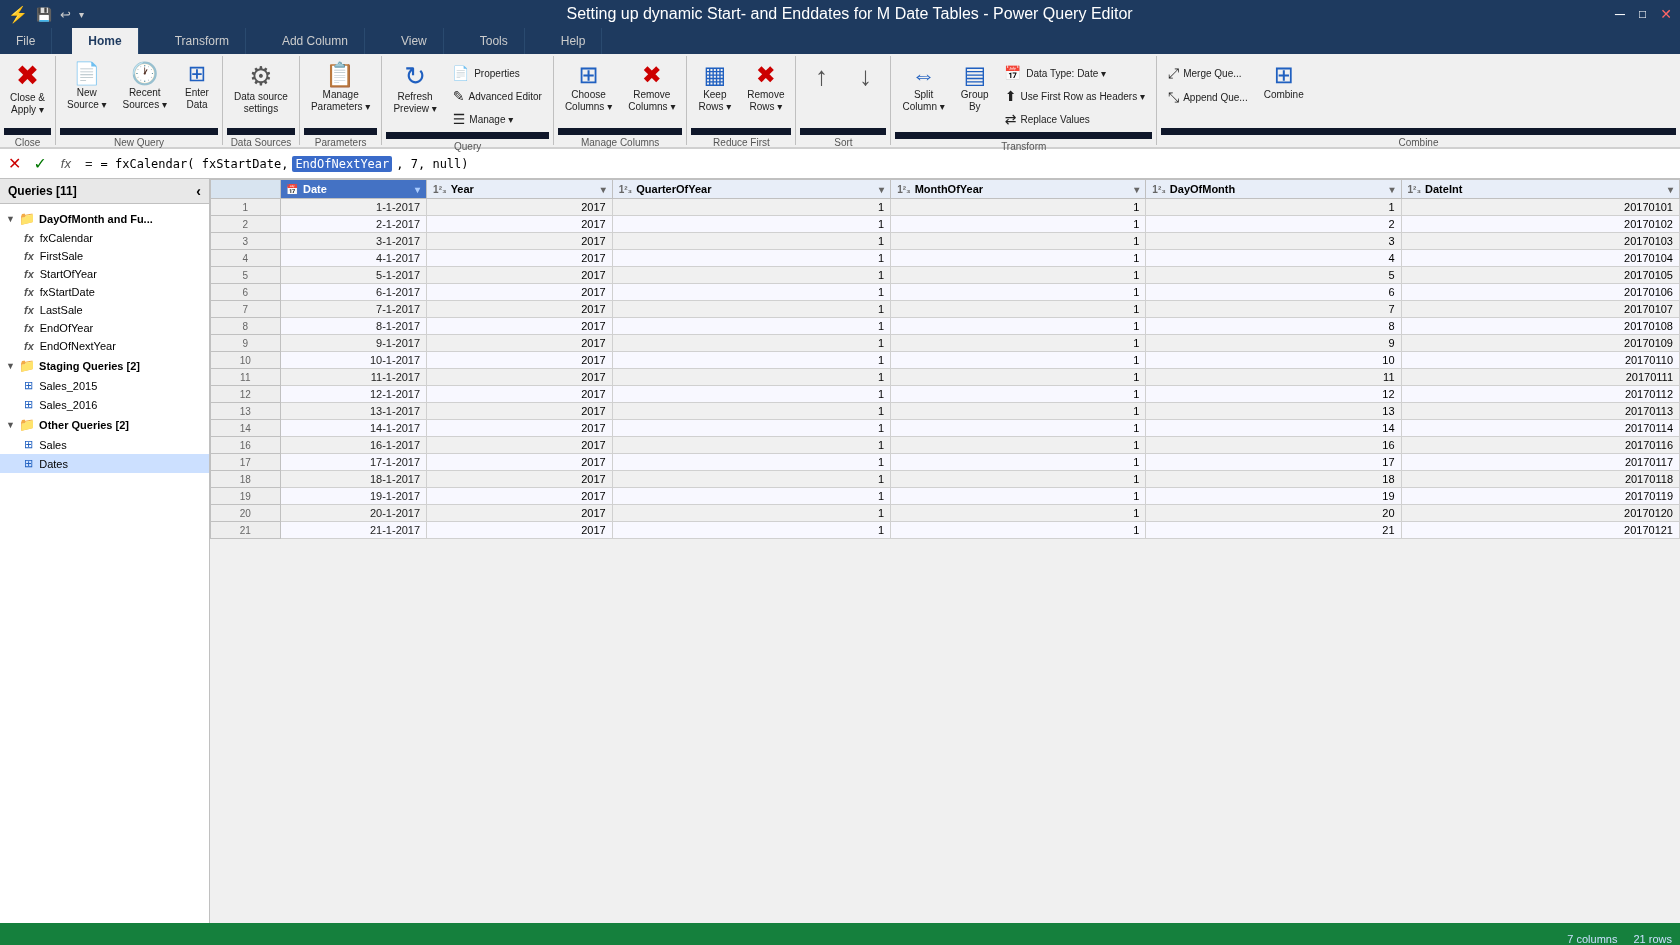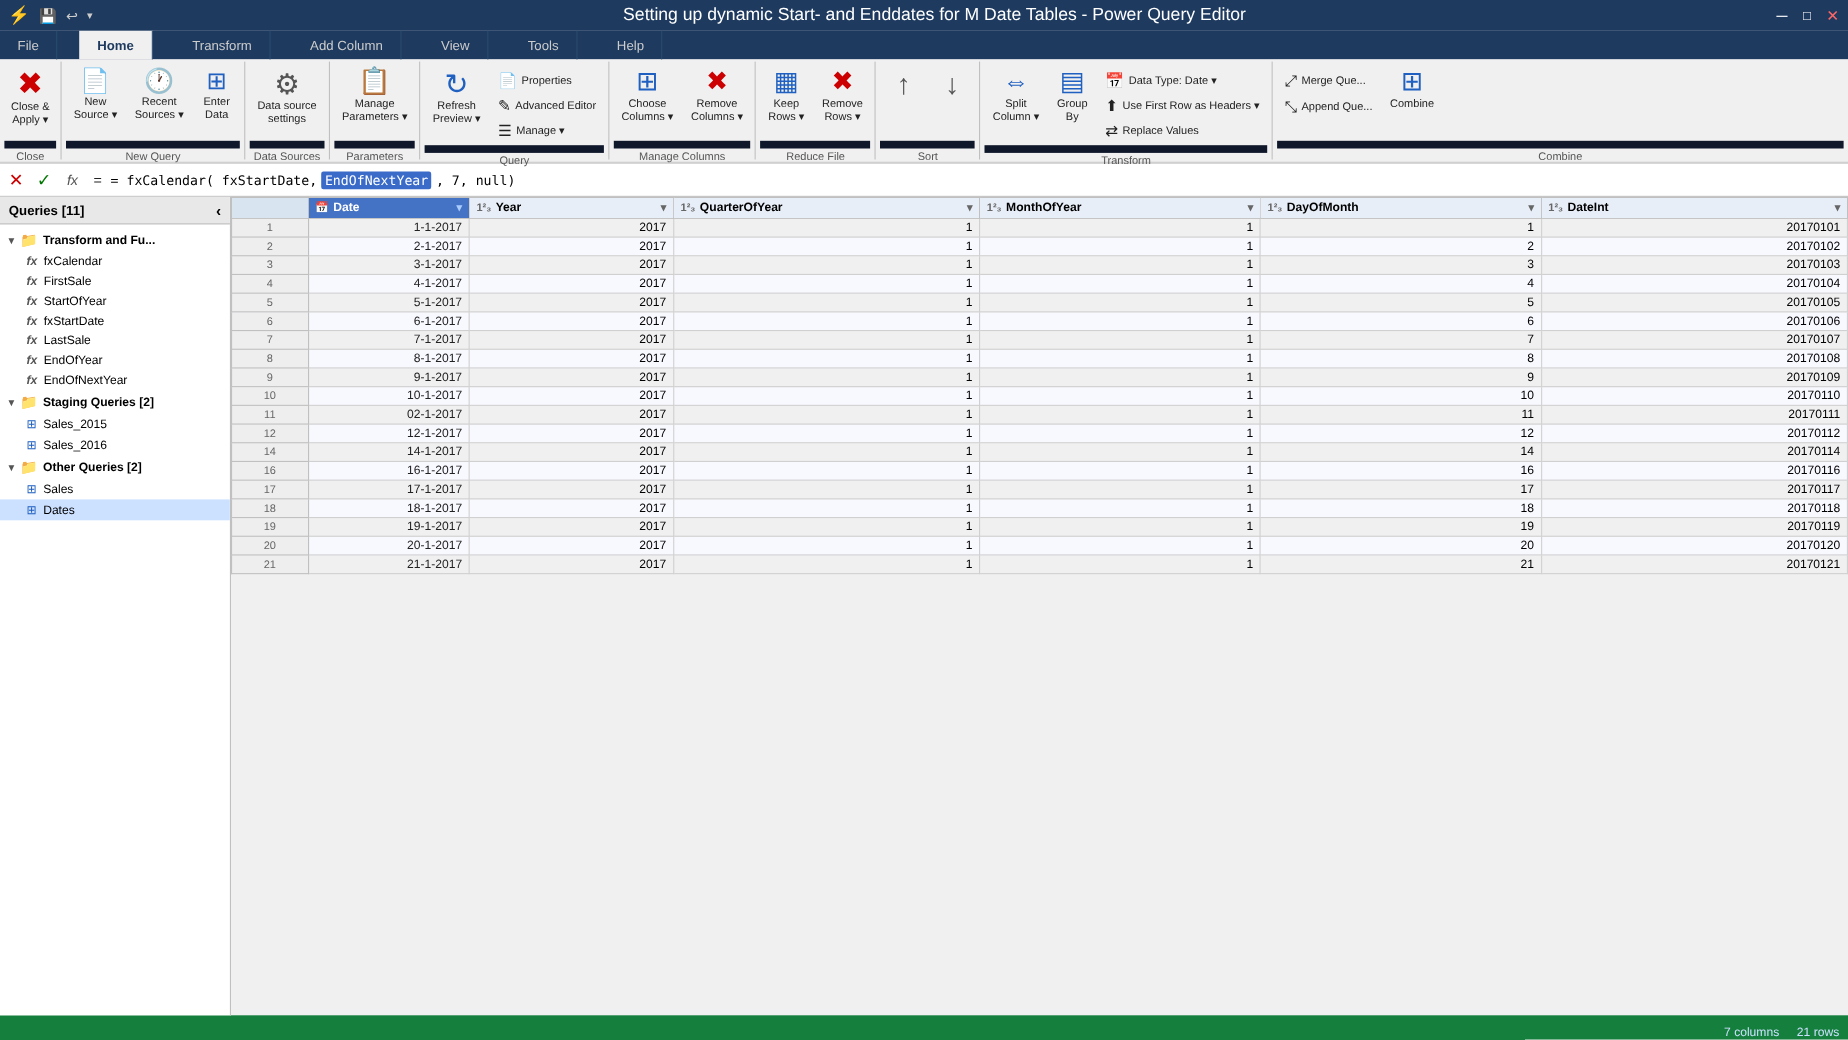--- a/index.html
+++ b/index.html
@@ -355,21 +355,21 @@
     <div class="ribbon-group-content">
       <div class="ribbon-btn">
         <span class="icon" style="font-size:24px; color:#2060c0;">▦</span>
         <span class="label">Keep<br>Rows ▾</span>
       </div>
       <div class="ribbon-btn">
         <span class="icon" style="font-size:24px; color:#c00;">✖</span>
         <span class="label">Remove<br>Rows ▾</span>
       </div>
     </div>
-    <div class="ribbon-group-label">Reduce File</div>
+    <div class="ribbon-group-label">Reduce First</div>
   </div>
 
   <div class="ribbon-group">
     <div class="ribbon-group-content">
       <div class="ribbon-btn">
         <span class="icon" style="font-size:26px; color:#555;">↑</span>
         <span class="label"></span>
       </div>
       <div class="ribbon-btn">
         <span class="icon" style="font-size:26px; color:#555;">↓</span>
@@ -443,21 +443,21 @@
   <div id="queries-panel">
     <div id="queries-header">
       <span>Queries [11]</span>
       <span style="font-size:14px; cursor:pointer;">‹</span>
     </div>
     <div id="queries-list">
 
       <div class="query-group-header">
         <span class="group-arrow">▼</span>
         <span class="icon-folder">📁</span>
-        <span>Transform and Fu...</span>
+        <span>DayOfMonth and Fu...</span>
       </div>
       <div class="query-item">
         <span class="icon-func">fx</span>
         <span>fxCalendar</span>
       </div>
       <div class="query-item">
         <span class="icon-func">fx</span>
         <span>FirstSale</span>
       </div>
       <div class="query-item">
@@ -647,35 +647,44 @@
               <td class="row-num">10</td>
               <td class="date-col">10-1-2017</td>
               <td>2017</td>
               <td>1</td>
               <td>1</td>
               <td>10</td>
               <td>20170110</td>
             </tr>
             <tr>
               <td class="row-num">11</td>
-              <td class="date-col">02-1-2017</td>
+              <td class="date-col">11-1-2017</td>
               <td>2017</td>
               <td>1</td>
               <td>1</td>
               <td>11</td>
               <td>20170111</td>
             </tr>
             <tr>
               <td class="row-num">12</td>
               <td class="date-col">12-1-2017</td>
               <td>2017</td>
               <td>1</td>
               <td>1</td>
               <td>12</td>
               <td>20170112</td>
+            </tr>
+            <tr>
+              <td class="row-num">13</td>
+              <td class="date-col">13-1-2017</td>
+              <td>2017</td>
+              <td>1</td>
+              <td>1</td>
+              <td>13</td>
+              <td>20170113</td>
             </tr>
             <tr>
               <td class="row-num">14</td>
               <td class="date-col">14-1-2017</td>
               <td>2017</td>
               <td>1</td>
               <td>1</td>
               <td>14</td>
               <td>20170114</td>
             </tr>

